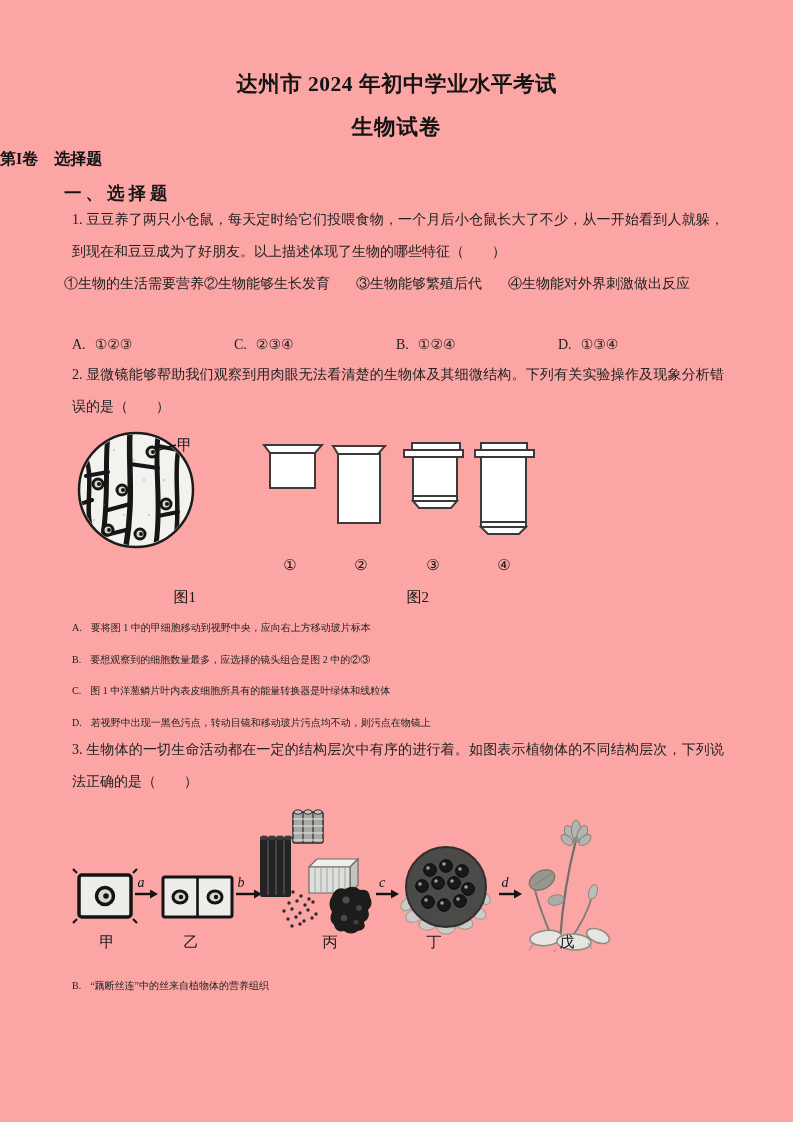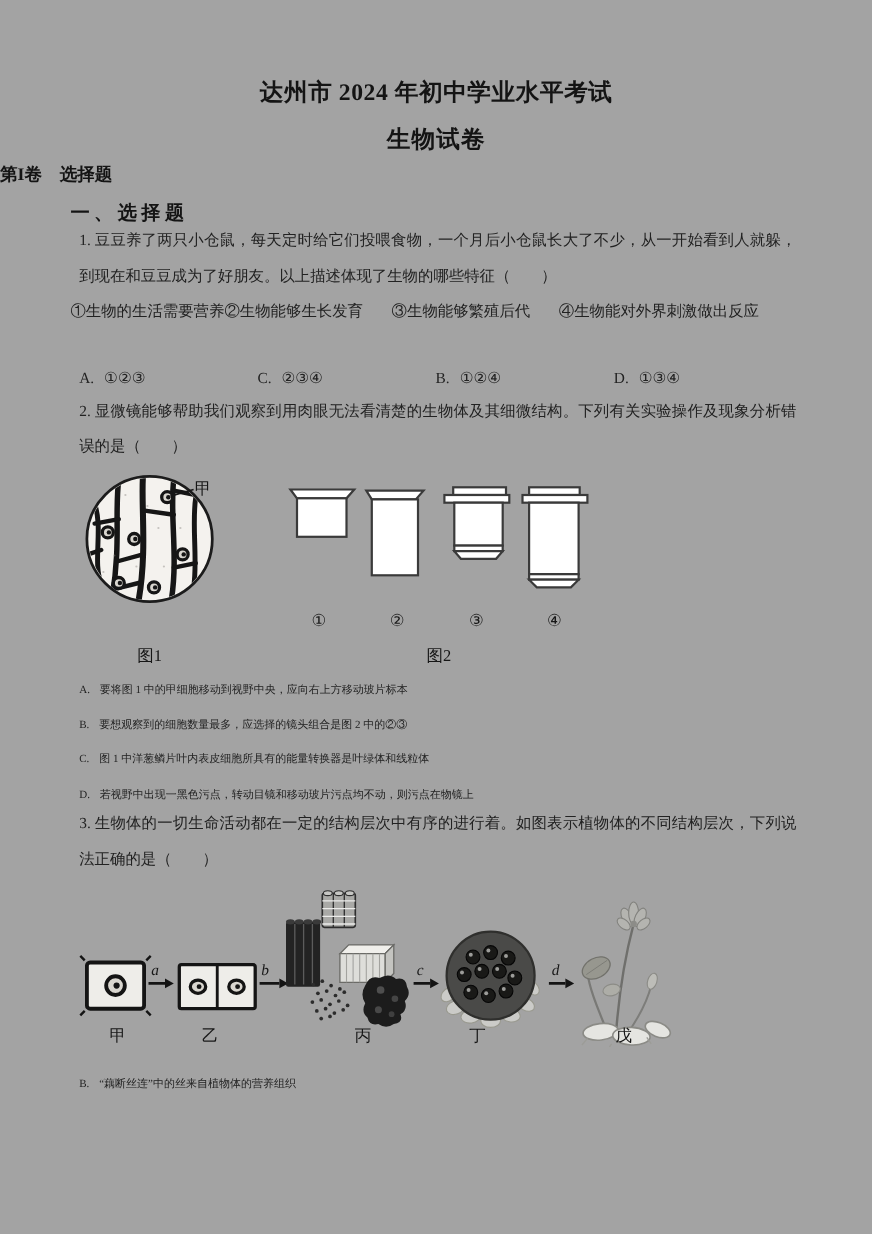--- a/index.html
+++ b/index.html
@@ -1,18 +1,18 @@
 <!DOCTYPE html>
 <html><head>
 <meta charset="utf-8">
 <style>
   * { margin:0; padding:0; box-sizing:border-box; }
   html,body { background:#ffffff; }
   .page {
-    position:relative; width:793px; height:1122px; background:#a3a3a3;
+    position:relative; width:793px; height:1122px; background:#fca5a5;
     font-family:"Liberation Serif","DejaVu Serif",serif; color:#1f1f1f;
     overflow:hidden; margin:0 auto;
   }
   .abs { position:absolute; }
   .title   { top:69px;  left:0; width:100%; text-align:center; font-size:21.5px; font-weight:bold; color:#141414; letter-spacing:.5px; }
   .subject { top:112px; left:0; width:100%; text-align:center; font-size:21.5px; font-weight:bold; color:#141414; letter-spacing:1px; }
   .section { top:149px; left:0; width:100%; text-align:left; font-size:16px; font-weight:bold; color:#141414; }
   .part    { top:181px; left:64px; font-size:17.5px; font-weight:bold; color:#141414; letter-spacing:4px; }
   .stem {
     left:64px; width:660px; padding-left:8px;
@@ -26,21 +26,21 @@
   .optrow { left:72px; width:660px; display:flex; font-size:14px; line-height:31.7px; color:#222; }
   .optrow .cell { width:162px; }
   .optrow .cell:last-child { width:auto; }
   .optlist { left:64px; width:700px; padding-left:8px; font-size:10px; color:#222; }
   .optlist .opt { line-height:31.7px; white-space:nowrap; }
   .ol { margin-right:9px; }
   .figure { position:absolute; left:64px; width:672px; }
   .figq2 { top:420px; height:195px; }
   .figq3 { top:800px; height:160px; }
   .figlabel { position:absolute; font-size:15px; line-height:18px; color:#161616; }
-  .centerlab { text-align:center; }
+  .centerlab { text-align:right; }
   .lensnum { width:30px; text-align:center; }
   .arrlab { font-style:italic; font-size:14px; width:14px; text-align:center; }
   .stagelab { width:40px; text-align:center; font-size:15px; }
   svg { position:absolute; display:block; }
 </style>
 </head>
 <body>
 
 <div class="page">
 

